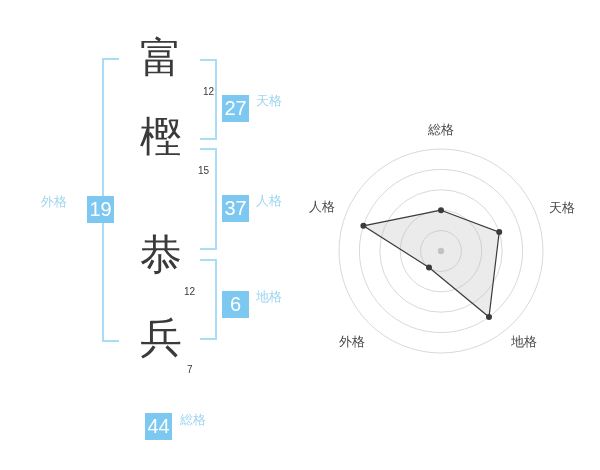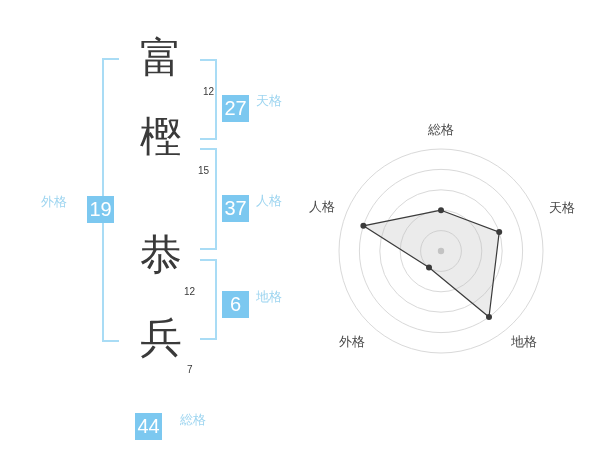--- a/index.html
+++ b/index.html
@@ -103,21 +103,21 @@
 
   <div class="badge" style="left:222px;top:87px">27</div>
   <div class="kaku-label" style="left:256px;top:94px">天格</div>
 
   <div class="badge" style="left:222px;top:187px">37</div>
   <div class="kaku-label" style="left:256px;top:194px">人格</div>
 
   <div class="badge" style="left:222px;top:283px">6</div>
   <div class="kaku-label" style="left:256px;top:290px">地格</div>
 
-  <div class="badge" style="left:135px;top:405px">44</div>
+  <div class="badge" style="left:145px;top:405px">44</div>
   <div class="kaku-label" style="left:180px;top:413px">総格</div>
 
   <div class="chart-area">
     <svg id="radar-svg" width="230" height="230" viewBox="0 0 230 230">
         <circle cx="115" cy="115" r="20.4" fill="none" stroke="#d9d9d9" stroke-width="1"></circle>
         <circle cx="115" cy="115" r="40.8" fill="none" stroke="#d9d9d9" stroke-width="1"></circle>
         <circle cx="115" cy="115" r="61.2" fill="none" stroke="#d9d9d9" stroke-width="1"></circle>
         <circle cx="115" cy="115" r="81.6" fill="none" stroke="#d9d9d9" stroke-width="1"></circle>
         <circle cx="115" cy="115" r="102.0" fill="none" stroke="#d9d9d9" stroke-width="1"></circle>
         <polygon points="115.0,74.2 173.2,96.1 163.0,181.0 103.0,131.5 37.4,89.8" fill="rgba(190,190,190,0.3)" stroke="#3b3b3b" stroke-width="1.2"></polygon>

